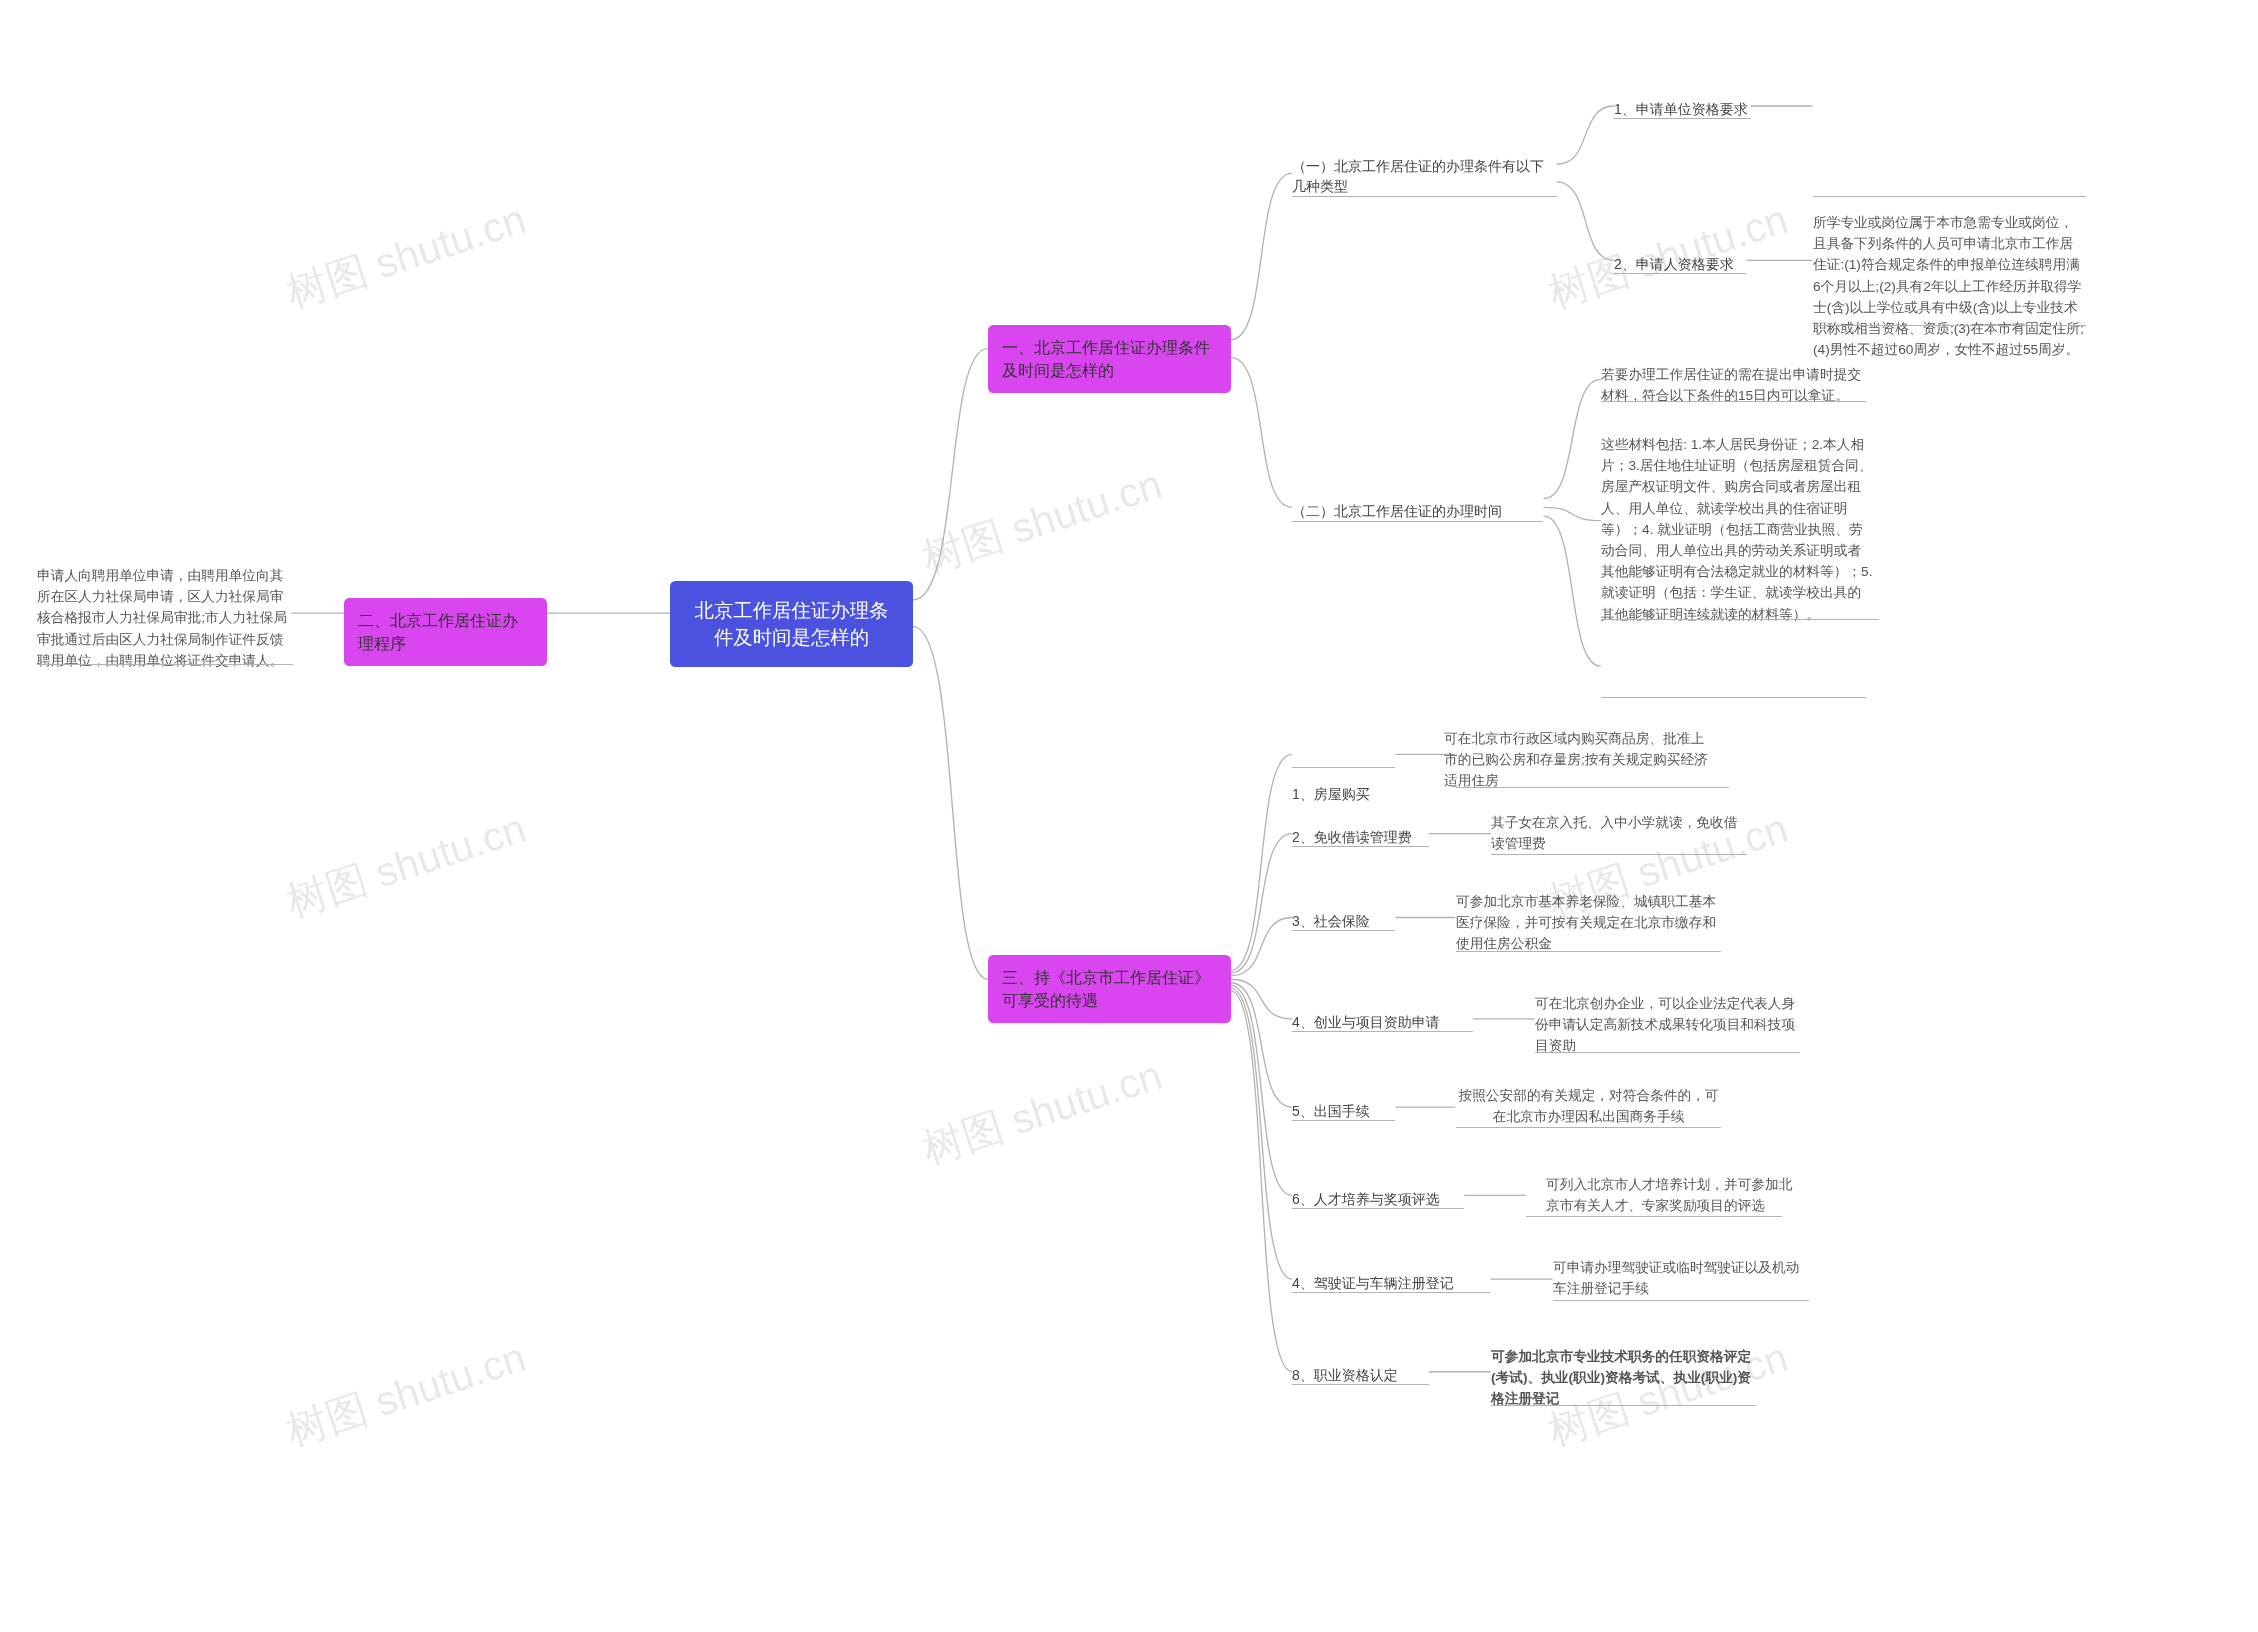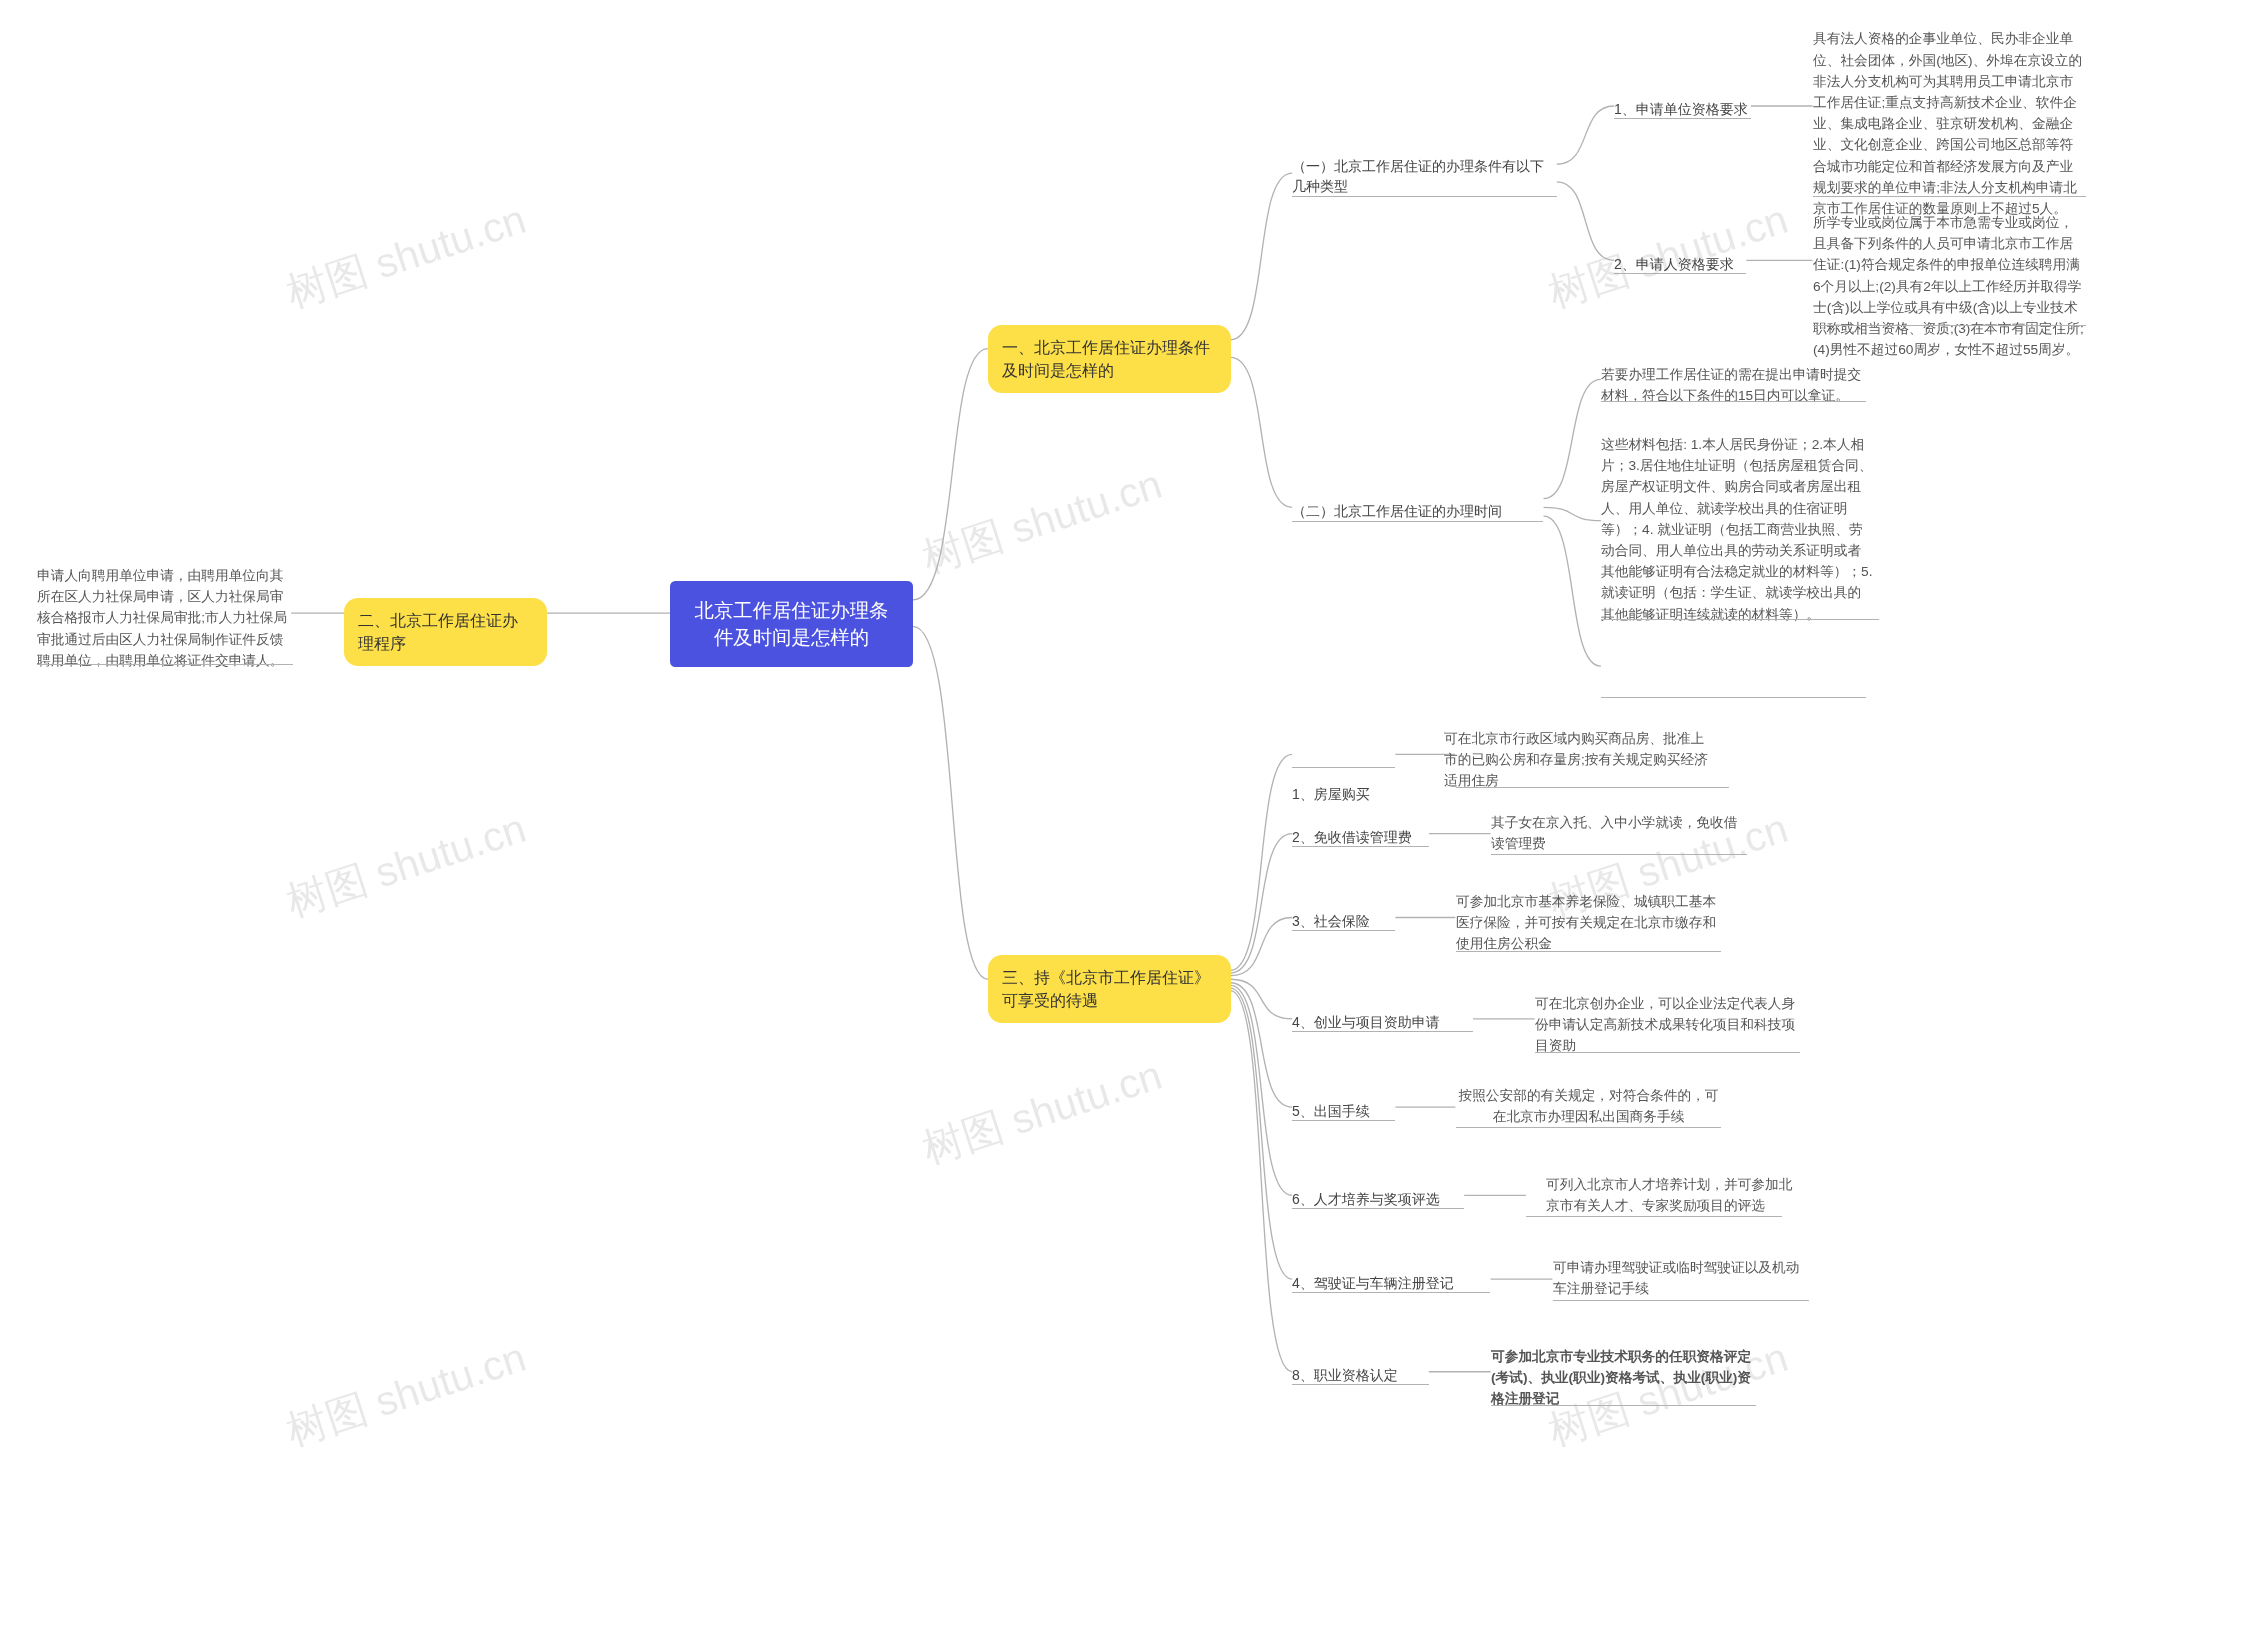--- a/index.html
+++ b/index.html
@@ -30,25 +30,24 @@
   .root {
     background: #4c52e0;
     color: #fff;
     font-size: 19.4px;
     font-weight: 500;
     text-align: center;
     padding: 16px 17.6px;
     line-height: 1.4;
   }
   .main {
-    background: #fde047;
+    background: #d946ef;
     color: #333;
     font-size: 16px;
     padding: 10.6px 14px;
-    border-radius: 14px;
   }
   .sub {
     font-size: 14px;
     color: #444;
     padding: 3.5px 0;
   }
   .leaf {
     font-size: 13.7px;
     color: #555;
     padding: 1.8px 0;
@@ -149,21 +148,20 @@
   <div class="node leaf" style="left:37px; top:563px; width:256px; text-align:left;">申请人向聘用单位申请，由聘用单位向其所在区人力社保局申请，区人力社保局审核合格报市人力社保局审批;市人力社保局审批通过后由区人力社保局制作证件反馈聘用单位，由聘用单位将证件交申请人。</div>
   <div class="underline-bar" style="left:37px; top:664px; width:256px;"></div>
 
   <div class="node main" style="left:988px; top:325px; width:243px;">一、北京工作居住证办理条件及时间是怎样的</div>
 
   <div class="node sub" style="left:1292px; top:152px; width:265px;">（一）北京工作居住证的办理条件有以下几种类型</div>
   <div class="underline-bar" style="left:1292px; top:196px; width:265px;"></div>
 
   <div class="node sub" style="left:1614px; top:95px;">1、申请单位资格要求</div>
   <div class="underline-bar" style="left:1614px; top:118px; width:137px;"></div>
-  <div class="node leaf" style="left:1813px; top:26.5px; width:273px;">具有法人资格的企事业单位、民办非企业单位、社会团体，外国(地区)、外埠在京设立的非法人分支机构可为其聘用员工申请北京市工作居住证;重点支持高新技术企业、软件企业、集成电路企业、驻京研发机构、金融企业、文化创意企业、跨国公司地区总部等符合城市功能定位和首都经济发展方向及产业规划要求的单位申请;非法人分支机构申请北京市工作居住证的数量原则上不超过5人。</div>
   <div class="underline-bar" style="left:1813px; top:196px; width:273px;"></div>
 
   <div class="node sub" style="left:1614px; top:250px;">2、申请人资格要求</div>
   <div class="underline-bar" style="left:1614px; top:273px; width:132px;"></div>
   <div class="node leaf" style="left:1813px; top:210px; width:273px;">所学专业或岗位属于本市急需专业或岗位，且具备下列条件的人员可申请北京市工作居住证:(1)符合规定条件的申报单位连续聘用满6个月以上;(2)具有2年以上工作经历并取得学士(含)以上学位或具有中级(含)以上专业技术职称或相当资格、资质;(3)在本市有固定住所;(4)男性不超过60周岁，女性不超过55周岁。</div>
   <div class="underline-bar" style="left:1813px; top:325px; width:273px;"></div>
 
   <div class="node sub" style="left:1292px; top:497px; width:234px;">（二）北京工作居住证的办理时间</div>
   <div class="underline-bar" style="left:1292px; top:521px; width:251px;"></div>
 

